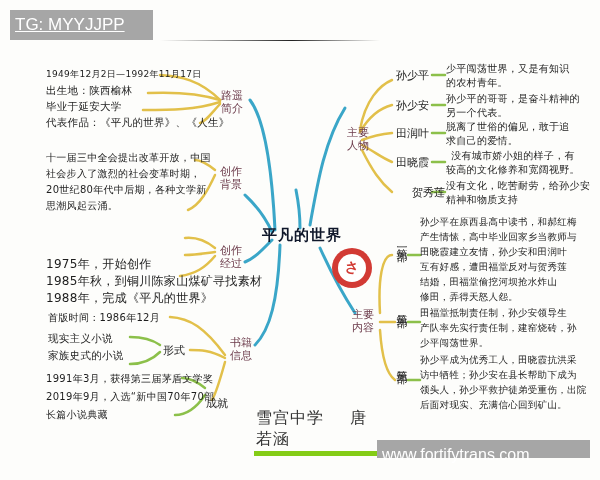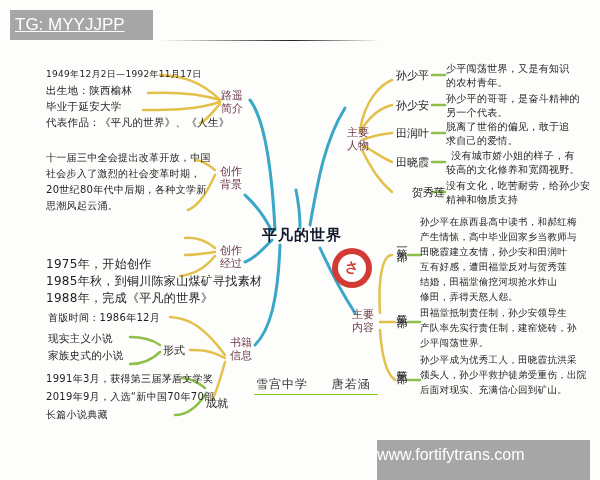--- a/index.html
+++ b/index.html
@@ -8,21 +8,21 @@
   .abs{position:absolute;}
   svg.links{position:absolute;left:0;top:0;width:600px;height:480px;}
   .hand{font-size:10.5px;line-height:16px;letter-spacing:0.3px;white-space:nowrap;}
   .node{font-size:11px;line-height:13px;color:#6b3a4a;}
   .sub{font-size:11px;line-height:13px;color:#222;}
   .title{font-family:"DejaVu Serif",serif;font-weight:bold;font-size:15px;color:#0f172a;letter-spacing:1px;}
   .wm{background:#a6a6a6;color:#fff;font-family:"Liberation Sans",sans-serif;}
   .vert{writing-mode:vertical-rl;font-size:11px;letter-spacing:1px;color:#222;}
   .logo{width:40px;height:40px;border-radius:50%;background:#d23a34;display:flex;align-items:center;justify-content:center;}
   .logo-inner{width:28px;height:28px;border-radius:50%;background:#fff;color:#d23a34;font-size:14px;font-weight:bold;display:flex;align-items:center;justify-content:center;font-family:"DejaVu Serif",serif;}
-  .sig{font-size:12px;color:#333;border-bottom:1px solid #84cc16;padding:0 2px 1px;letter-spacing:1px;}
+  .sig{font-size:16px;color:#333;border-bottom:5px solid #84cc16;padding:0 2px 1px;letter-spacing:1px;margin-top:32px;}
 </style>
 </head>
 <body>
 
 <div class="abs wm" style="left:10px;top:10px;width:143px;height:30px;font-size:17px;line-height:30px;padding-left:5px;box-sizing:border-box;text-decoration:underline;">TG: MYYJJPP</div>
 
 <div class="abs" style="left:160px;top:40px;width:220px;height:1px;background:linear-gradient(90deg,transparent,#222 60%,transparent);"></div>
 
 <svg class="links" viewBox="0 0 600 480">
 
@@ -192,17 +192,18 @@
 <div class="abs vert" style="left:393px;top:306px;">第二部</div>
 <div class="abs hand" style="left:420px;top:305px;font-size:9.5px;line-height:15px;">
   <div>田福堂抵制责任制，孙少安领导生</div>
   <div>产队率先实行责任制，建窑烧砖，孙</div>
   <div>少平闯荡世界。</div>
 </div>
 
 <div class="abs vert" style="left:393px;top:362px;">第三部</div>
 <div class="abs hand" style="left:420px;top:352px;font-size:9.5px;line-height:15px;">
   <div>孙少平成为优秀工人，田晓霞抗洪采</div>
+  <div>访中牺牲；孙少安在县长帮助下成为</div>
   <div>领头人，孙少平救护徒弟受重伤，出院</div>
   <div>后面对现实、充满信心回到矿山。</div>
 </div>
 
-<div class="abs wm" style="left:377px;top:440px;width:213px;height:40px;font-size:16px;line-height:30px;box-sizing:border-box;">www.fortifytrans.com</div>
+<div class="abs wm" style="left:377px;top:440px;width:213px;height:18px;font-size:16px;line-height:30px;padding-left:5px;box-sizing:border-box;">www.fortifytrans.com</div>
 
 </body></html>

